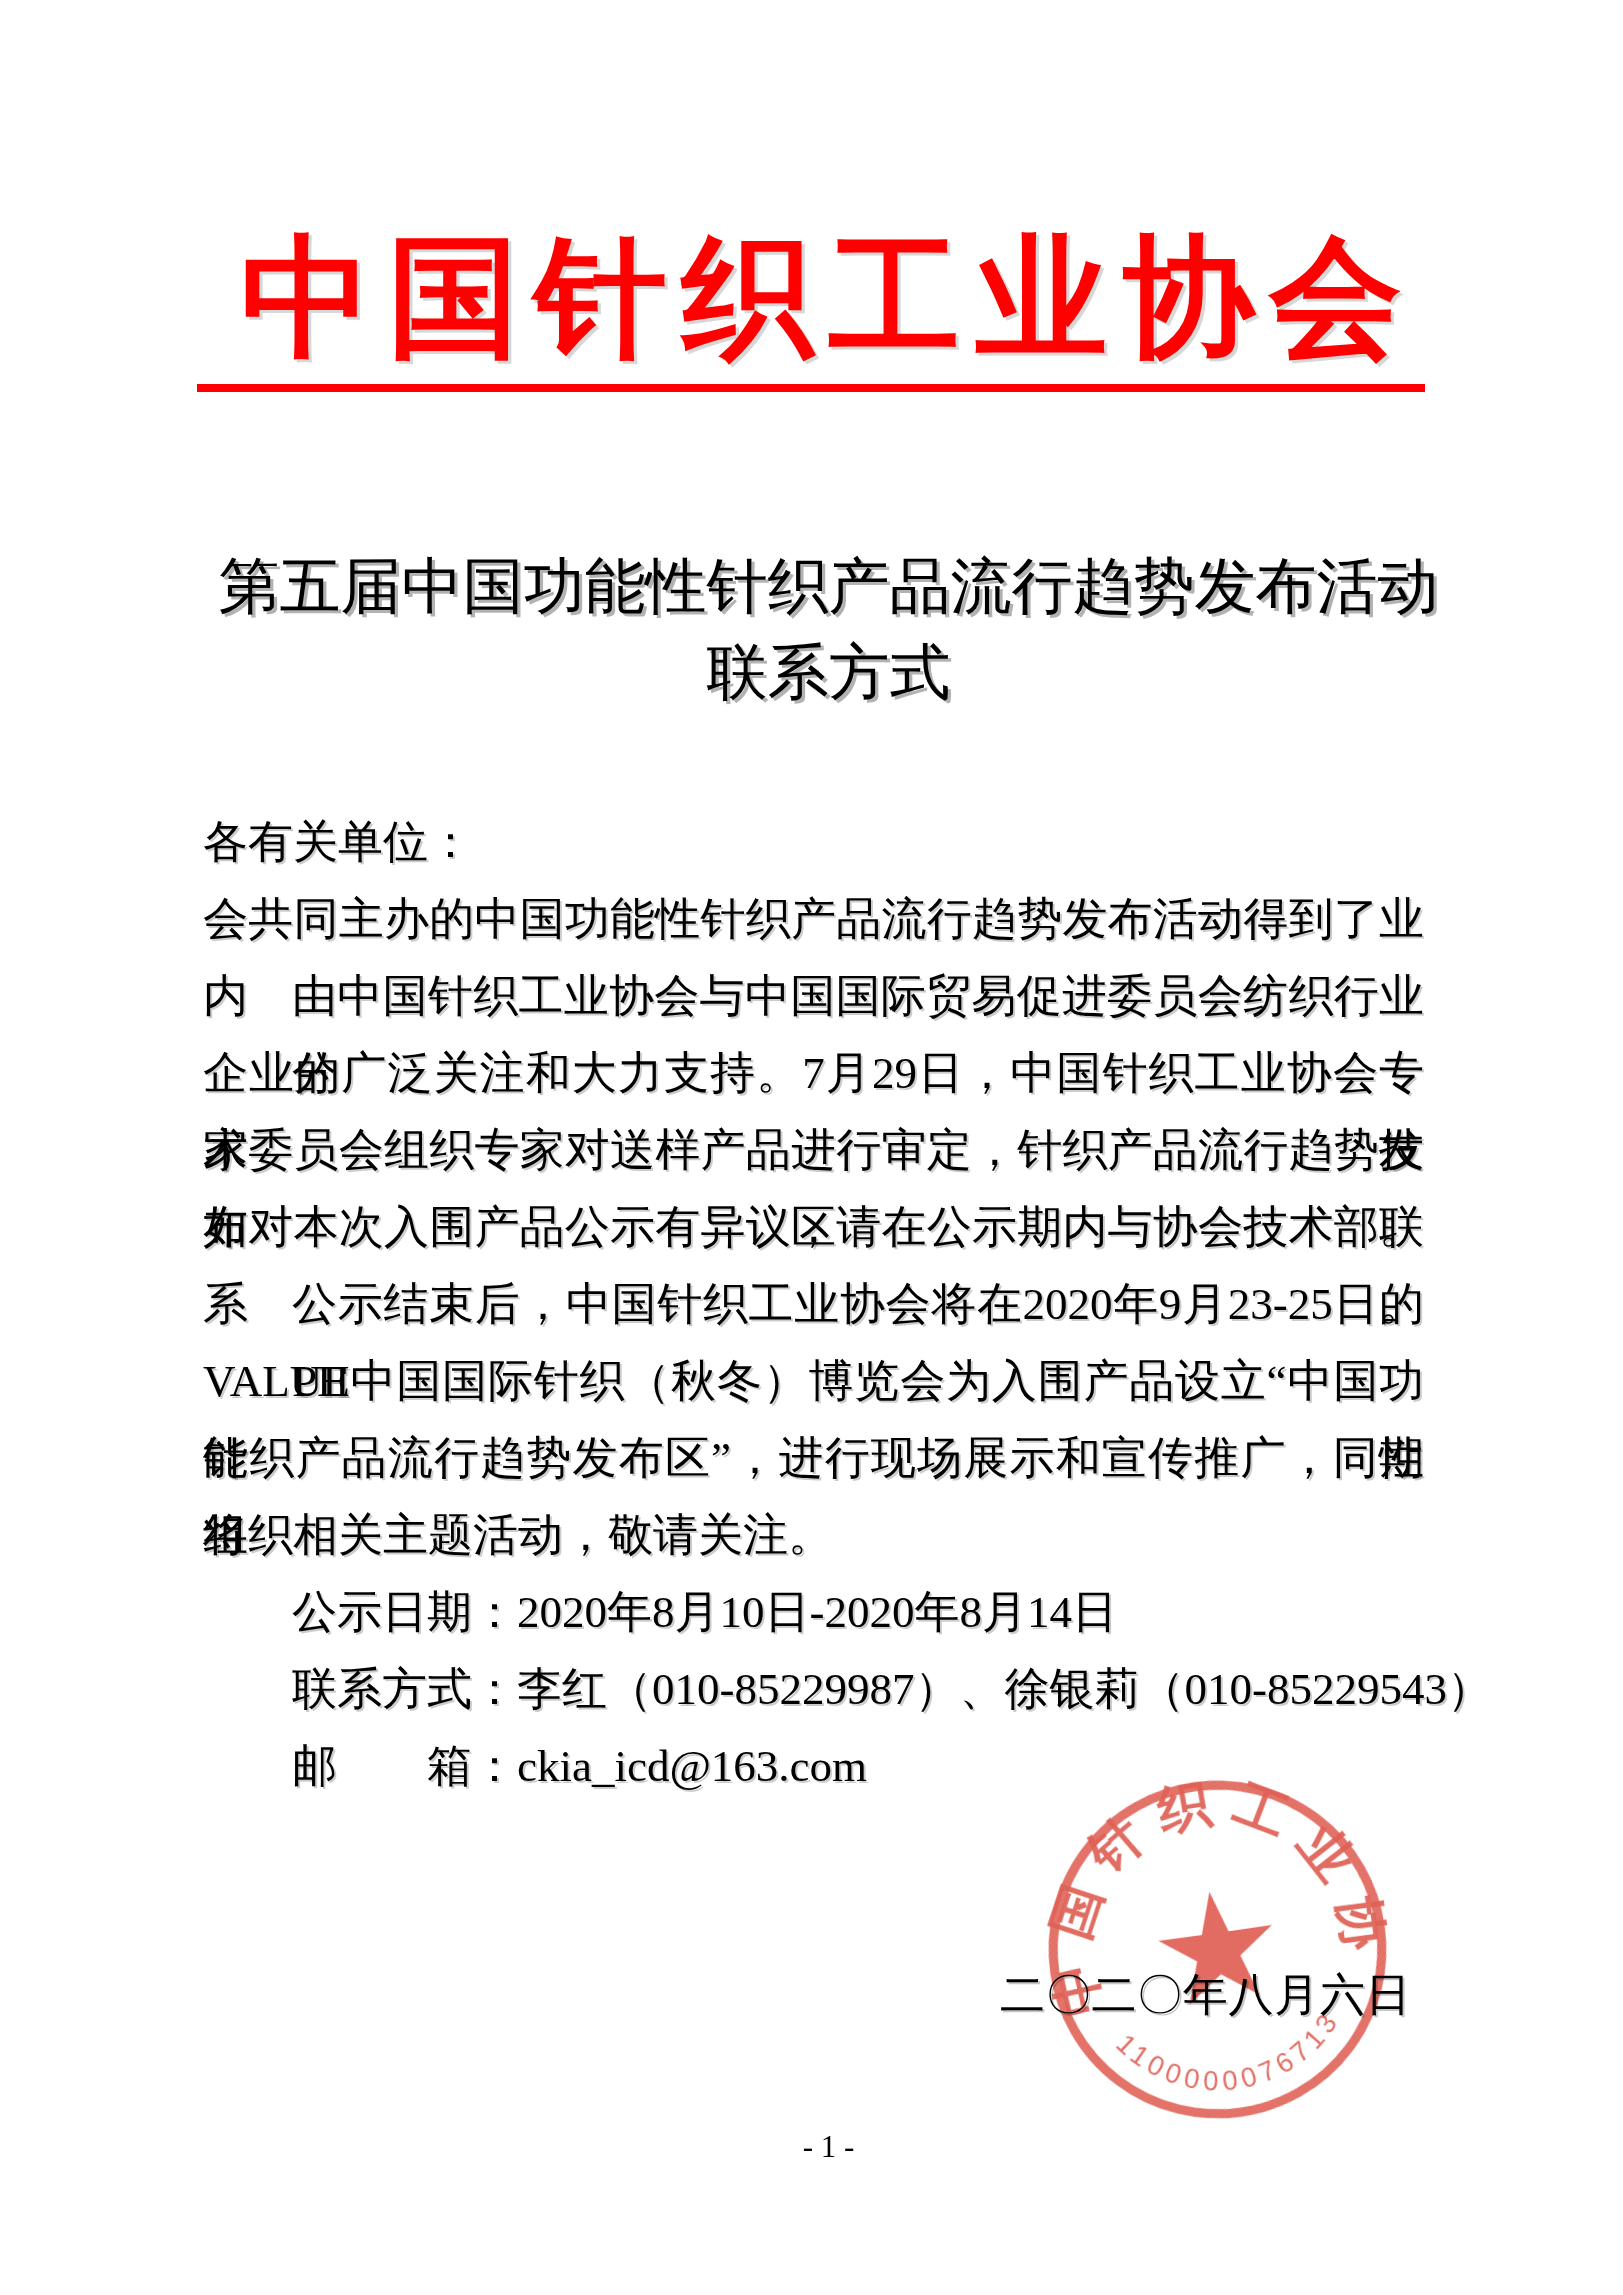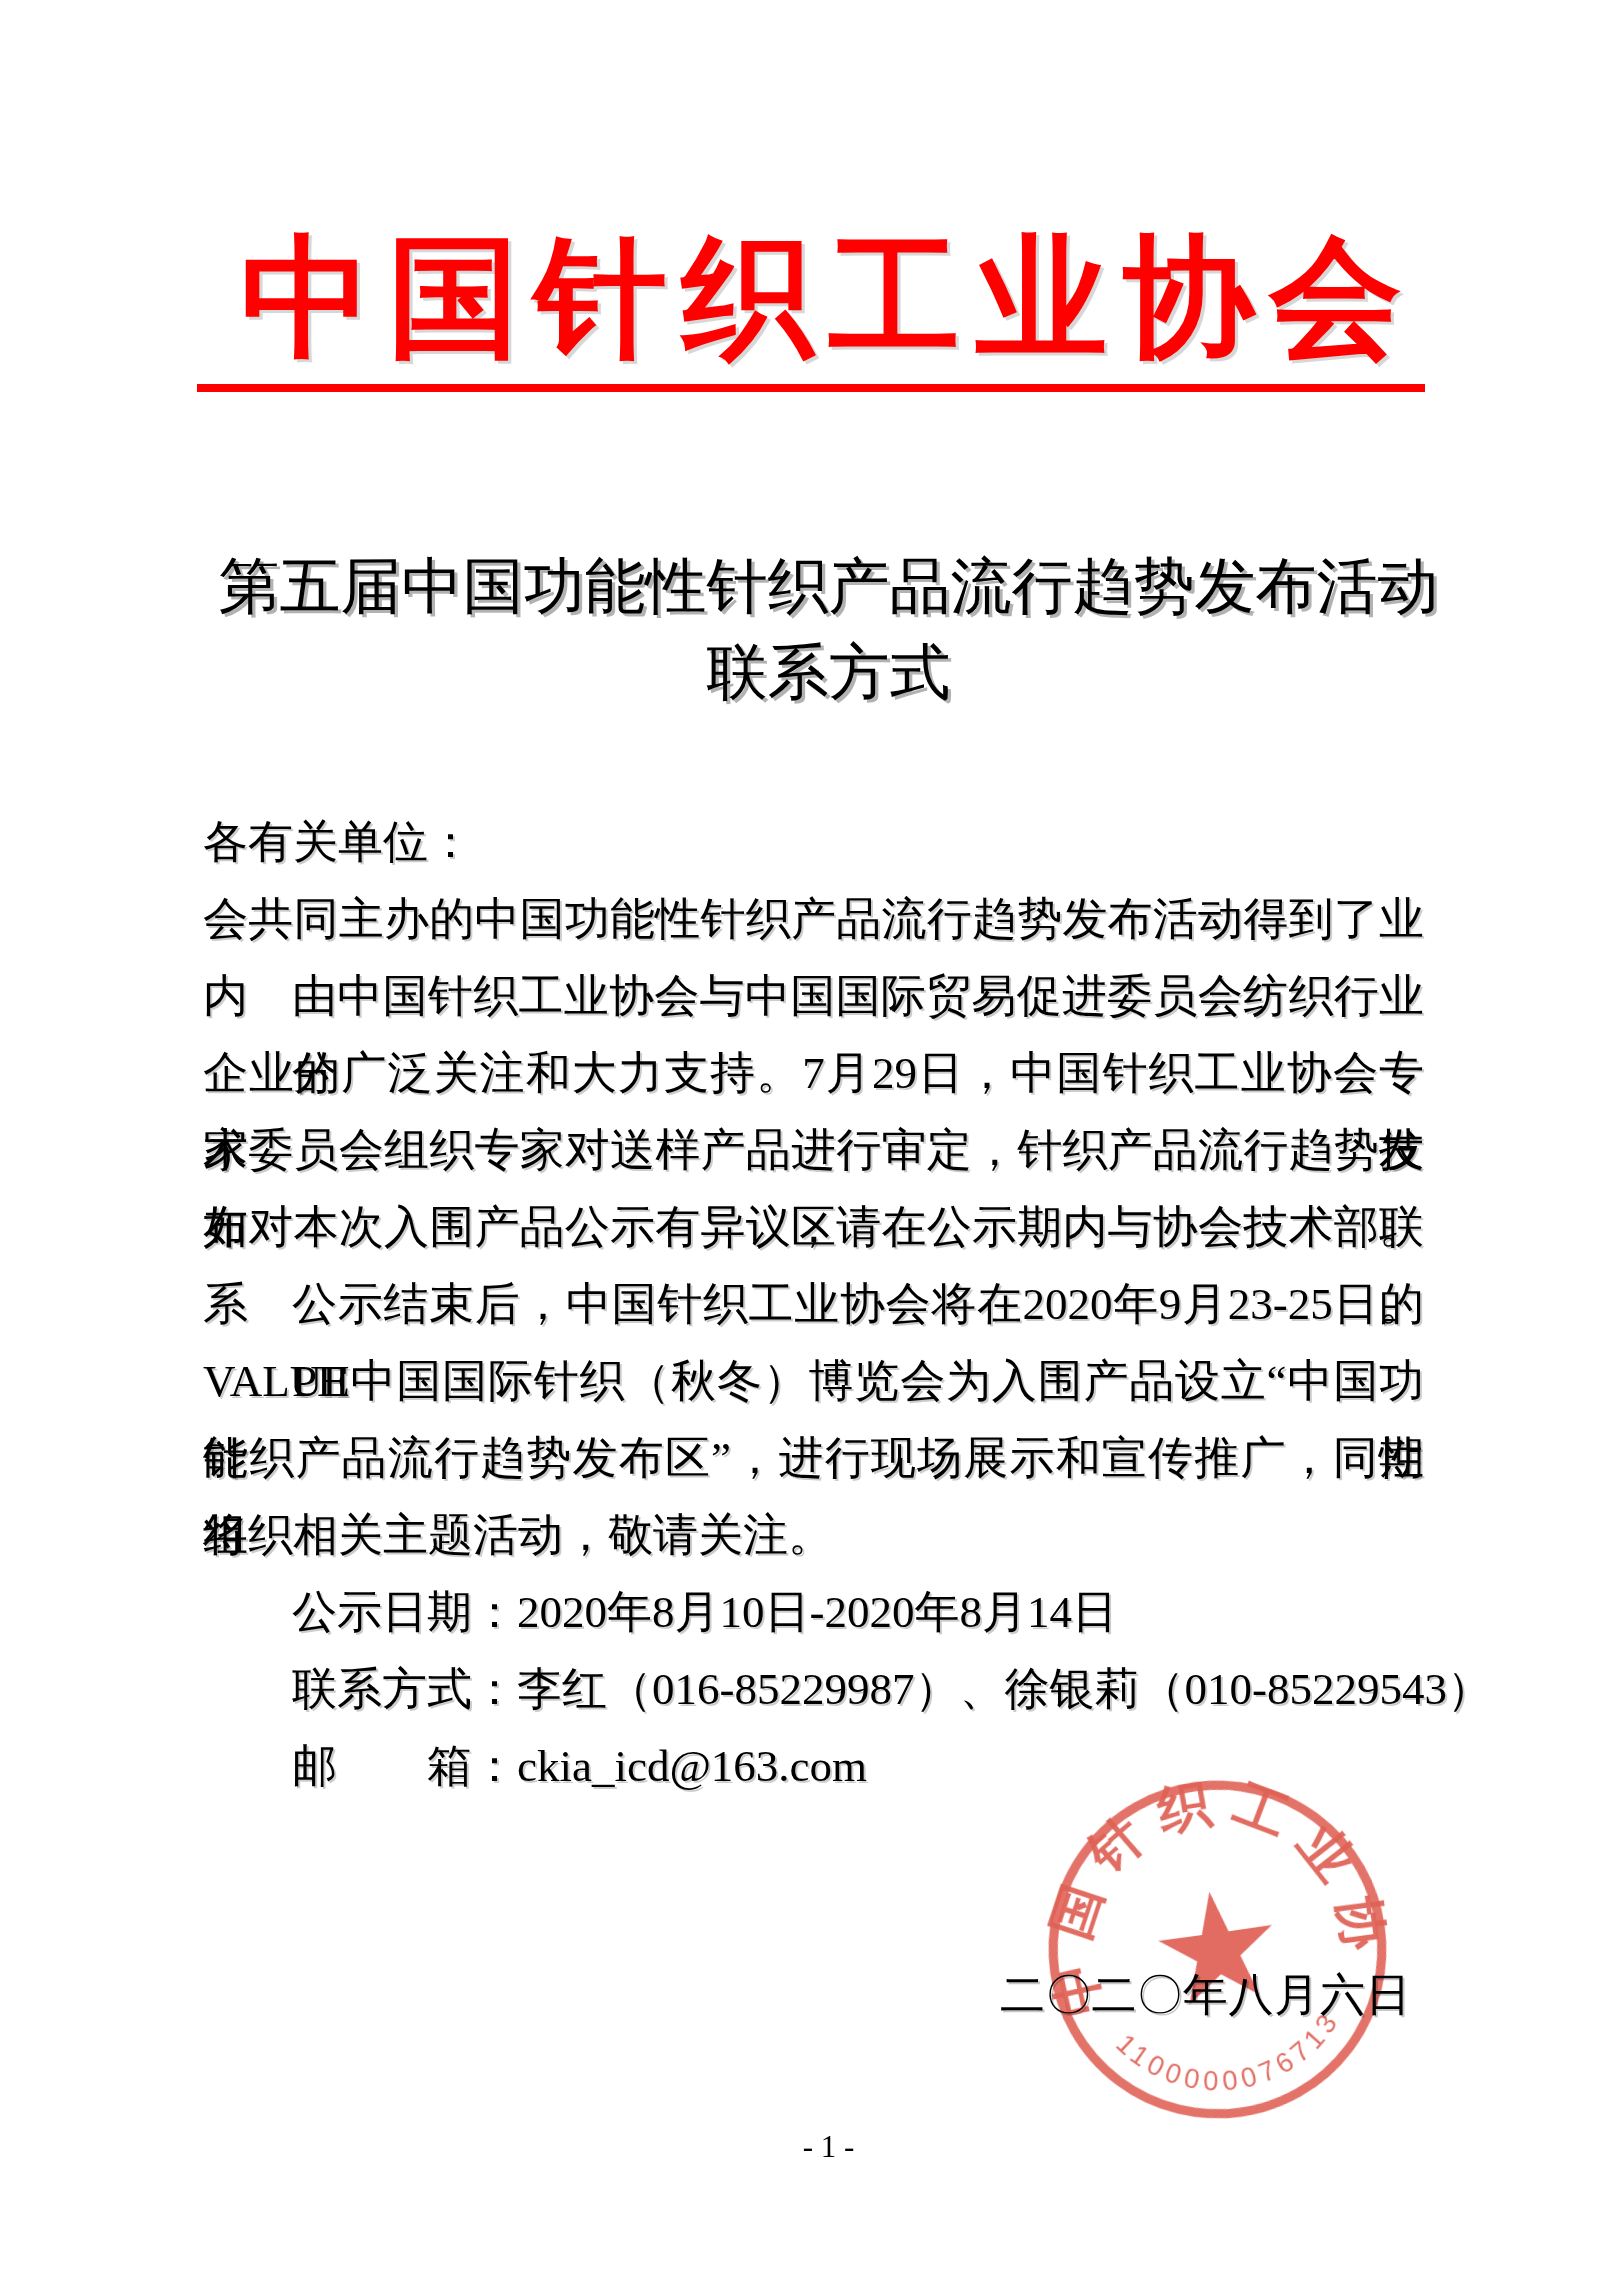--- a/index.html
+++ b/index.html
@@ -132,21 +132,21 @@
       <div class="line justify">会共同主办的中国功能性针织产品流行趋势发布活动得到了业内</div>
       <div class="line indent justify">由中国针织工业协会与中国国际贸易促进委员会纺织行业分</div>
       <div class="line justify">企业的广泛关注和大力支持。7月29日，中国针织工业协会专家技</div>
       <div class="line justify">术委员会组织专家对送样产品进行审定，针织产品流行趋势发布区。</div>
       <div class="line justify">如对本次入围产品公示有异议，请在公示期内与协会技术部联系。</div>
       <div class="line indent justify">公示结束后，中国针织工业协会将在2020年9月23-25日的PH</div>
       <div class="line justify">VALUE中国国际针织（秋冬）博览会为入围产品设立“中国功能性</div>
       <div class="line justify">针织产品流行趋势发布区”，进行现场展示和宣传推广，同期将</div>
       <div class="line">组织相关主题活动，敬请关注。</div>
       <div class="line indent">公示日期：2020年8月10日-2020年8月14日</div>
-      <div class="line indent">联系方式：李红（016-85229987）、徐银莉（010-85229543）</div>
+      <div class="line indent">联系方式：李红（010-85229987）、徐银莉（010-85229543）</div>
       <div class="line indent">邮　　箱：ckia_icd@163.com</div>
     </div>
 
   <div class="seal">
     <svg viewBox="0 0 530 530">
       <circle cx="265" cy="265" r="251" fill="none" style="stroke: var(--seal-red, #dd5448);" stroke-width="14" opacity="0.88"></circle>
       <path id="sealRingPath" d="M 81.8 331.7 A 195 195 0 1 1 448.2 331.7" fill="none"></path>
       <text font-size="80" letter-spacing="25" opacity="0.92" style="fill: var(--seal-red, #dd5448); font-family:'Liberation Serif', serif; font-weight:bold;">
         <textPath href="#sealRingPath" startOffset="0">中国针织工业协会</textPath>
       </text>

